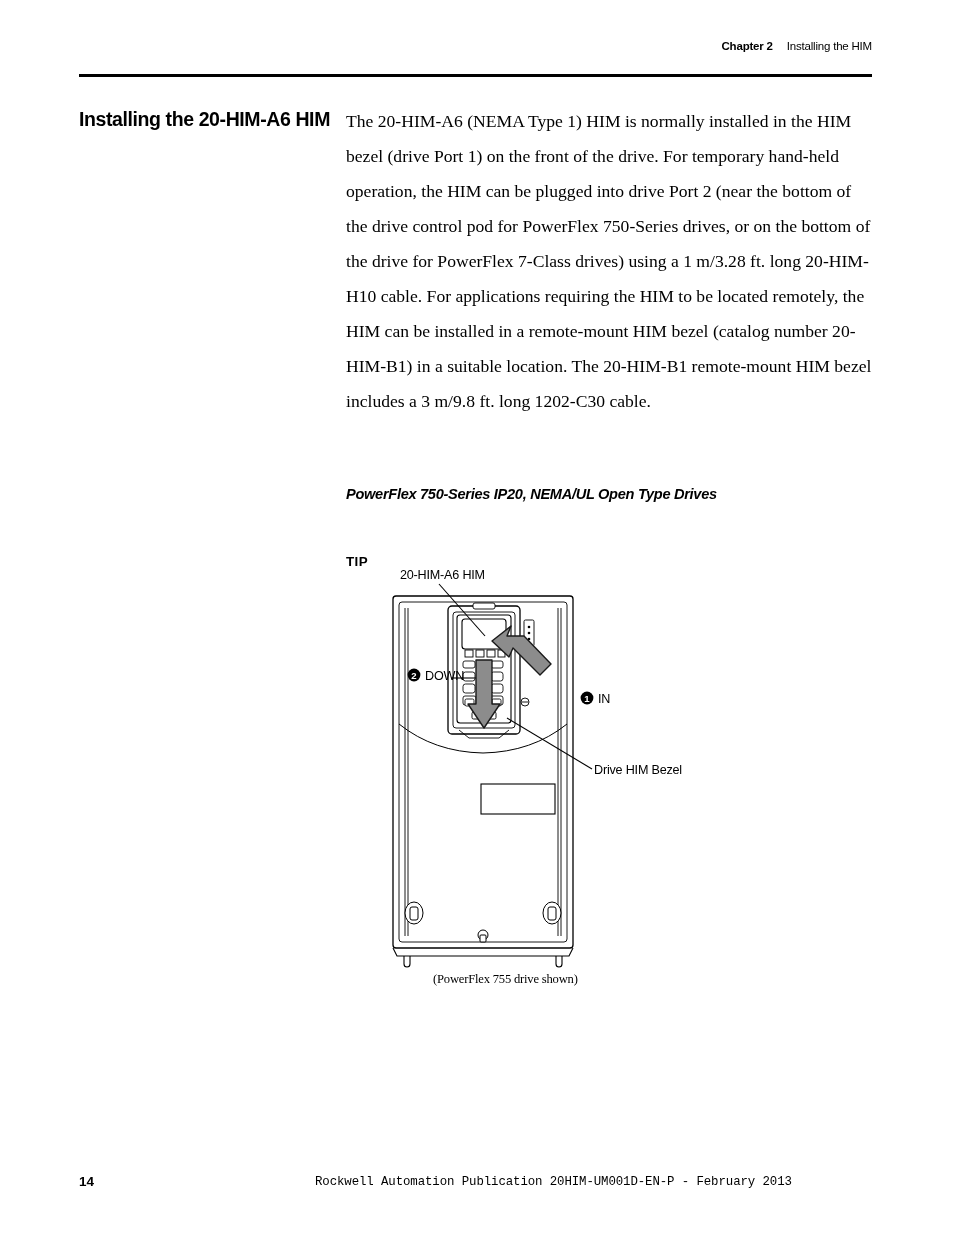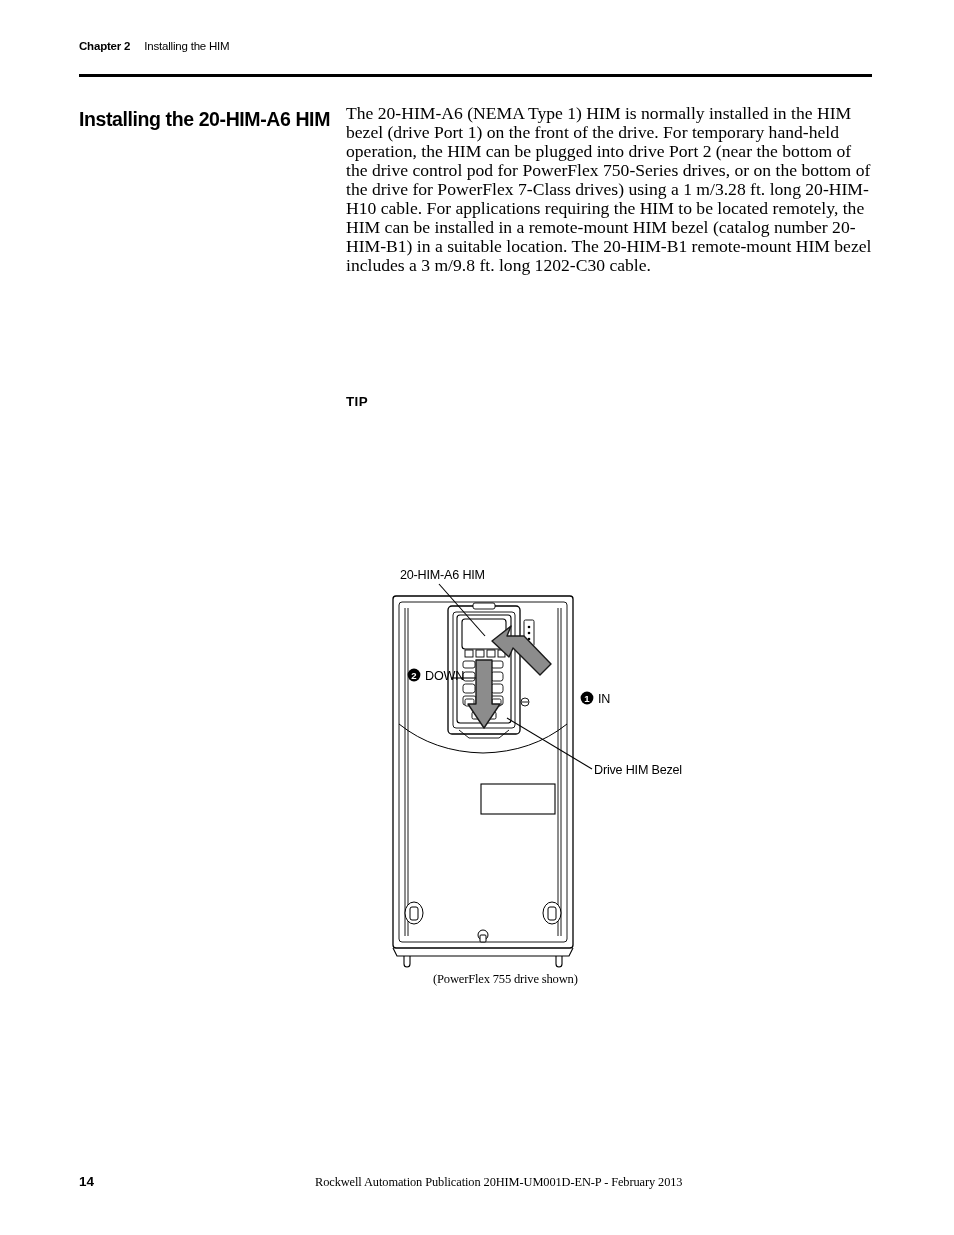--- a/index.html
+++ b/index.html
@@ -15,20 +15,21 @@
     color: #000000;
     overflow: hidden;
   }
 
   
   .page-header {
     position: absolute;
     left: 79px;
     top: 40px;
     width: 793px;
+    text-align: right;
   }
   .header-line {
     font-family: "Liberation Sans", sans-serif;
     font-size: 11.5px;
     letter-spacing: -0.2px;
     white-space: nowrap;
   }
   .header-chapter {
     font-weight: bold;
     margin-right: 14px;
@@ -58,21 +59,21 @@
   
   .content-col {
     position: absolute;
     left: 346px;
     top: 104px;
     width: 526px;
   }
   p.body-text {
     margin: 0;
     font-size: 17.6px;
-    line-height: 19px;
+    line-height: 35px;
     text-align: left;
   }
   .sub-head {
     margin: 0;
     font-family: "Liberation Sans", sans-serif;
     font-weight: bold;
     font-size: 17.5px;
     letter-spacing: -0.3px;
   }
   .sub-sub-head {
@@ -134,21 +135,21 @@
     left: 79px;
     top: 1174px;
     font-family: "Liberation Sans", sans-serif;
     font-weight: bold;
     font-size: 13.5px;
   }
   .footer-pub {
     position: absolute;
     left: 315px;
     top: 1175px;
-    font-family: Liberation Serif, serif;
+    font-family: Liberation Mono, monospace;
     font-size: 12.4px;
     letter-spacing: -0.1px;
     white-space: nowrap;
   }
 </style>
 </head>
 <body>
 
 <div class="page-header">
   <div class="header-line">
@@ -161,20 +162,21 @@
 
 <div class="content-col">
 
   <p class="body-text">The 20-HIM-A6 (NEMA Type 1) HIM is normally installed in the HIM bezel (drive Port 1) on the front of the drive. For temporary hand-held operation, the HIM can be plugged into drive Port 2 (near the bottom of the drive control pod for PowerFlex 750-Series drives, or on the bottom of the drive for PowerFlex 7-Class drives) using a 1 m/3.28 ft. long 20-HIM-H10 cable. For applications requiring the HIM to be located remotely, the HIM can be installed in a remote-mount HIM bezel (catalog number 20-HIM-B1) in a suitable location. The 20-HIM-B1 remote-mount HIM bezel includes a 3 m/9.8 ft. long 1202-C30 cable.</p>
 
   <div class="gap-intro"></div>
 
 
   <div class="gap-after-h2"></div>
 
+  <h3 class="sub-sub-head">PowerFlex 750-Series IP20, NEMA/UL Open Type Drives</h3>
 
   <div class="gap-after-h3"></div>
 
 
   <div class="gap-before-tip"></div>
 
   <div class="tip-block">
     <div class="tip-label">TIP</div>
   </div>
 

